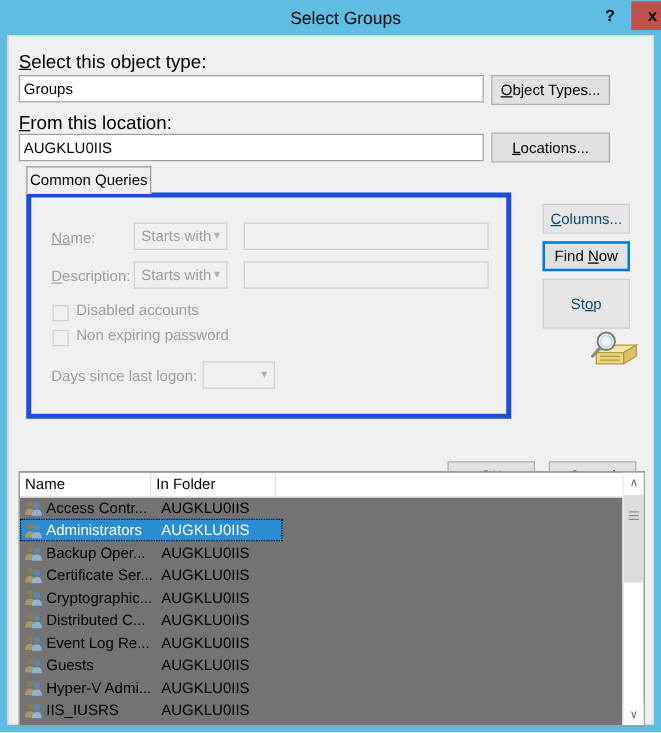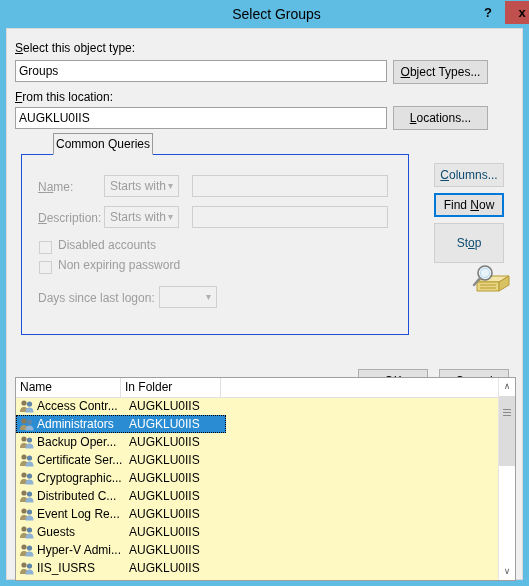--- a/index.html
+++ b/index.html
@@ -61,21 +61,21 @@
     position: absolute;
     left: 6px; top: 28px;
     width: 517px; height: 552px;
     background: #f0f0f0;
     border: 1px solid #d9d9d9;
     box-sizing: border-box;
   }
 
   .lbl {
     position: absolute;
-    font-size: 12px;
+    font-size: 15px;
     color: #000;
     white-space: nowrap;
   }
   .u { text-decoration: underline; }
 
   .txtbox {
     position: absolute;
     background: #ffffff;
     border: 1px solid #a0a0a0;
     box-sizing: border-box;
@@ -115,27 +115,26 @@
     left: 0; top: 0;
     width: 100px; height: 22px;
     background: #f0f0f0;
     border: 1px solid #9a9a9a;
     border-bottom: 1px solid #f0f0f0;
     box-sizing: border-box;
     font-size: 12px;
     line-height: 20px;
     text-align: center;
     z-index: 3;
-    margin-left: 32px;
   }
   #tab-body {
     position: absolute;
     left: 0; top: 21px;
     width: 388px; height: 181px;
-    border: 1px solid #1d4ed8;
+    border: 4px solid #1d4ed8;
     box-sizing: border-box;
     background: #f0f0f0;
     z-index: 1;
   }
 
   .dis-lbl {
     position: absolute;
     font-size: 12px;
     color: #9d9d9d;
     white-space: nowrap;
@@ -171,21 +170,21 @@
     background: #f0f0f0;
     border: 1px solid #cfcfcf;
     box-sizing: border-box;
   }
 
   
   #list-wrap {
     position: absolute;
     left: 8px; top: 348px;
     width: 501px; height: 204px;
-    background: #fef9c3;
+    background: #737373;
     border: 1px solid #a0a0a0;
     box-sizing: border-box;
     overflow: hidden;
   }
   #col-head {
     position: absolute;
     left: 0; top: 0;
     width: 484px; height: 19px;
     background: #ffffff;
     border-bottom: 1px solid #e0e0e0;

